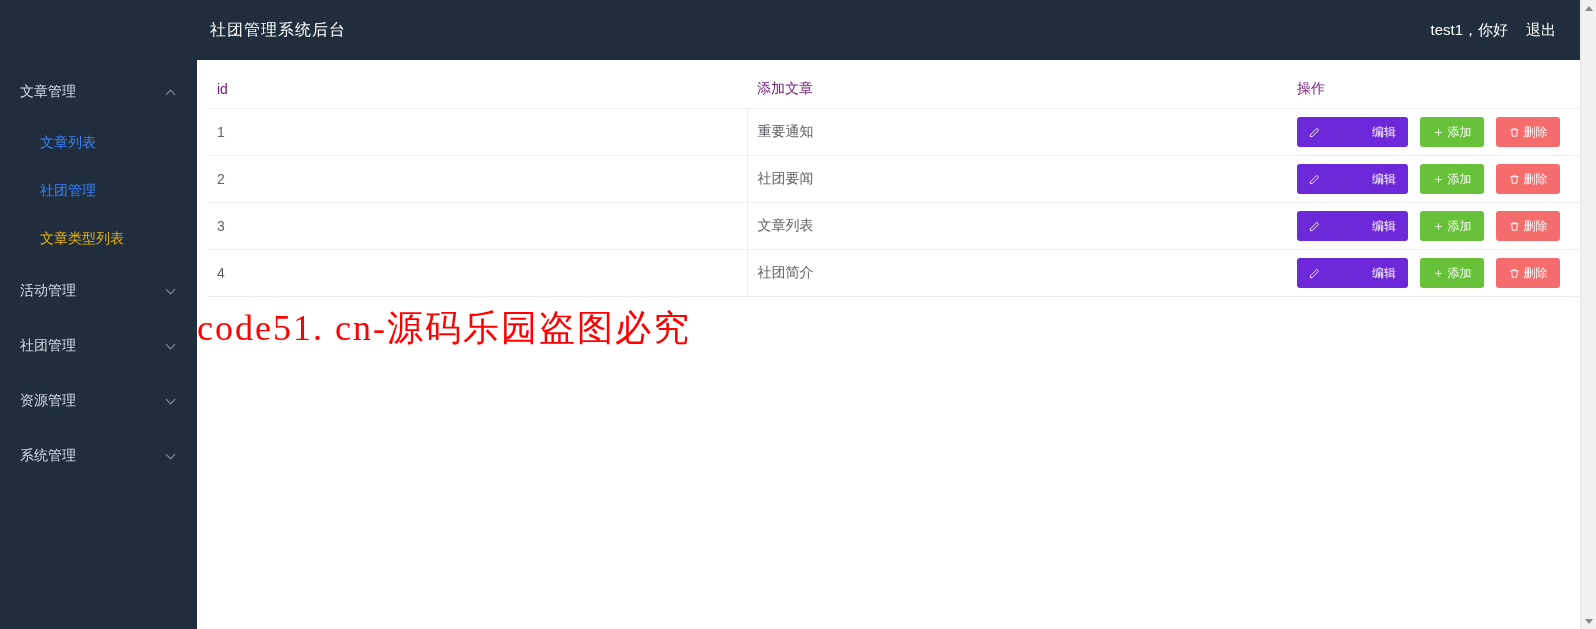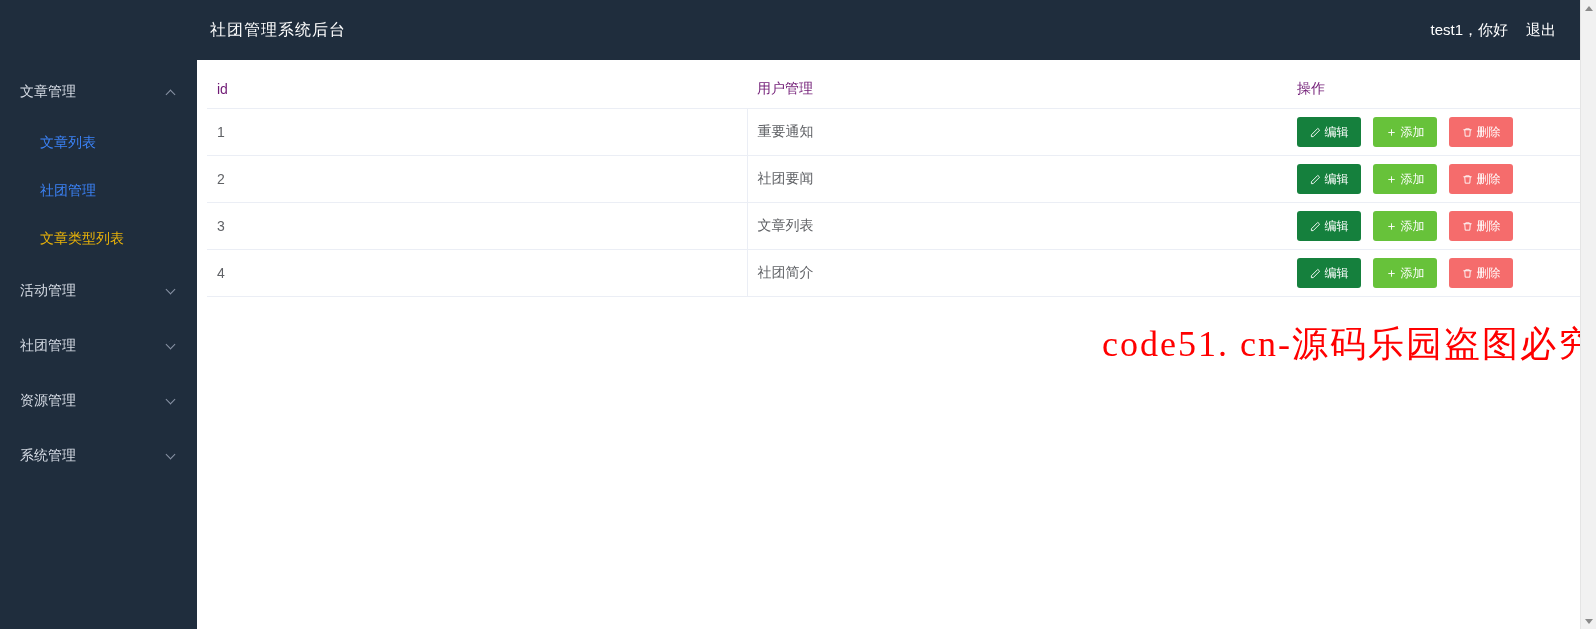--- a/index.html
+++ b/index.html
@@ -119,29 +119,29 @@
     border-radius: 3px;
     color: #fff;
     font-size: 12px;
     cursor: pointer;
     border: none;
     margin-right: 12px;
     min-width: 64px;
   }
   .btn:last-child { margin-right: 0; }
   .btn .ico { margin-right: 4px; display: inline-flex; align-items: center; }
-  .btn-blue  { background: #15803d; }
+  .btn-blue  { background: #6d28d9; gap: 48px; }
   .btn-green { background: #67c23a; }
   .btn-red   { background: #f56c6c; }
 
   .watermark {
     position: absolute;
-    top: 260px;
+    top: 244px;
     width: 100%;
-    text-align: right;
+    text-align: left;
     color: #ff0000;
     font-size: 36px;
     font-family: "SimSun","Songti SC",serif;
     letter-spacing: 2px;
     pointer-events: none;
     user-select: none;
   }
 
   
   .fake-scrollbar {
@@ -210,21 +210,21 @@
           <span class="chev"></span>
         </div>
       </div>
 
     <div class="main">
       <div class="table-wrap">
         <table>
           <thead>
             <tr>
               <th class="col-id">id</th>
-              <th class="col-type">用户管理</th>
+              <th class="col-type">添加文章</th>
               <th class="col-ops">操作</th>
             </tr>
           </thead>
           <tbody id="tbody">
               <tr>
                 <td>1</td>
                 <td class="sep-left">重要通知</td>
                 <td><button class="btn btn-blue">
                     <span class="ico">
                       <svg width="11" height="11" viewBox="0 0 24 24" fill="none" stroke="white" stroke-width="2">

